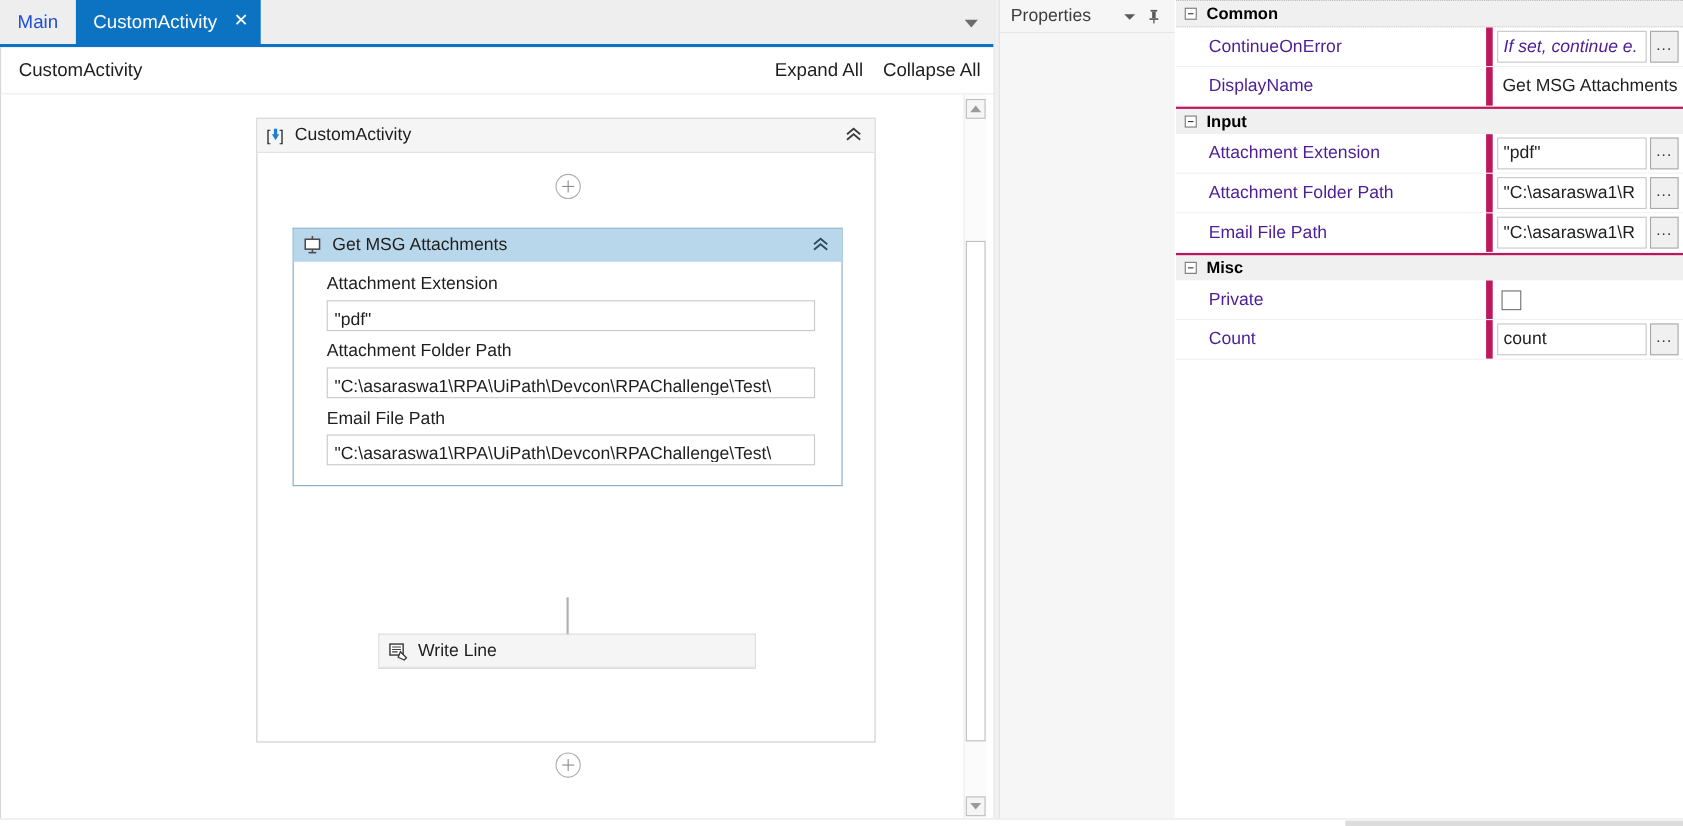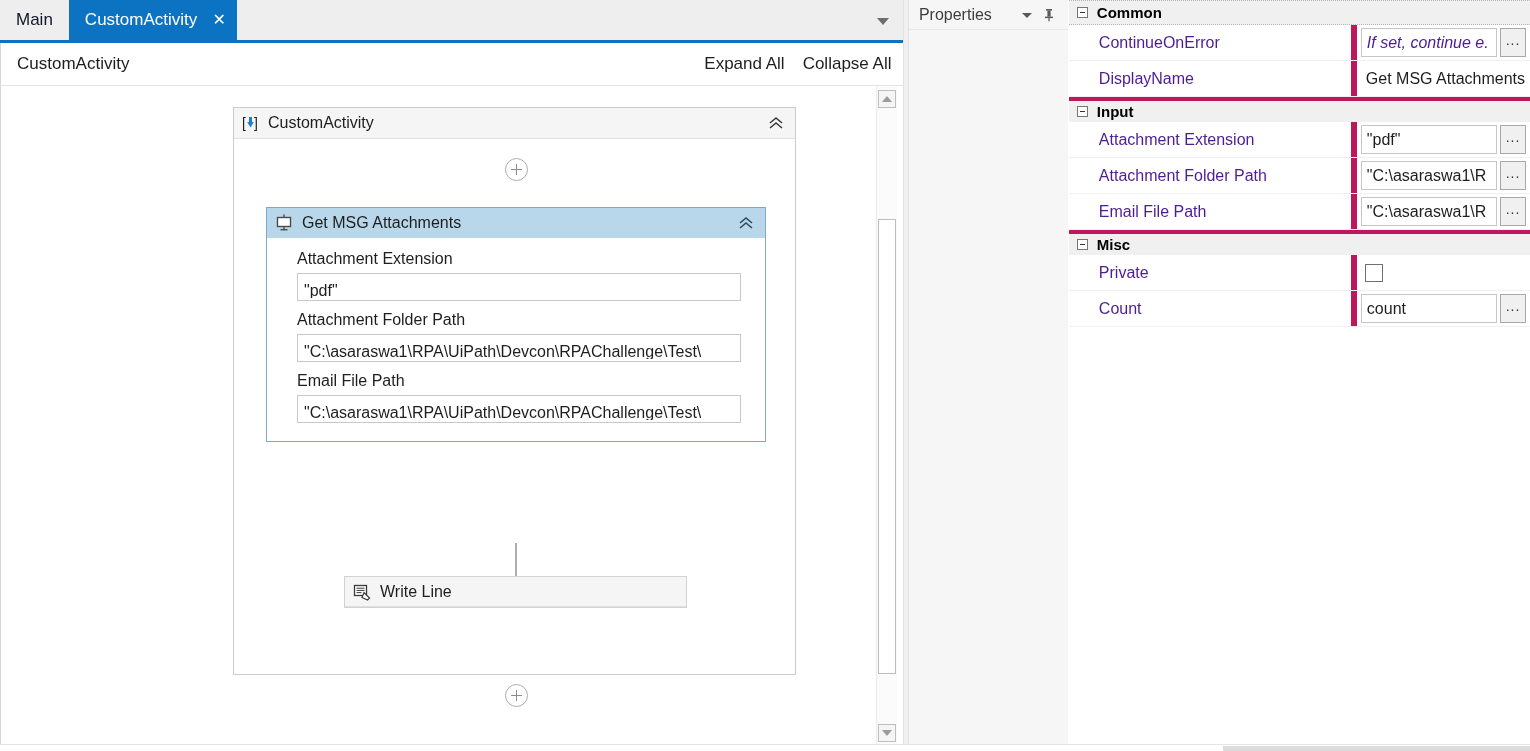--- a/index.html
+++ b/index.html
@@ -54,21 +54,21 @@
     position: relative;
     border-bottom: 3px solid #0c73c2;
     box-sizing: border-box;
   }
   .tab {
     height: 40px;
     display: flex;
     align-items: center;
     padding: 0 16px;
     font-size: 17px;
-    color: #0f172a;
+    color: #1d4ed8;
     cursor: pointer;
     box-sizing: border-box;
     background: transparent;
   }
   .tab.active {
     background: #0c73c2;
     color: #ffffff;
     padding-right: 10px;
   }
   .tab .tab-close {
@@ -403,21 +403,21 @@
     font-weight: bold;
     font-size: 15px;
     color: #000000;
     padding-left: 8px;
     box-sizing: border-box;
     border-top: 1px dotted #b6b6b6;
     border-bottom: 1px dotted #b6b6b6;
     cursor: pointer;
   }
   .cat-row.plain {
-    border-top: 4px solid #be185d;
+    border-top: 2px solid #be185d;
     border-bottom: none;
   }
   .cat-toggle {
     width: 11px;
     height: 11px;
     border: 1px solid #767676;
     box-sizing: border-box;
     position: relative;
     margin-right: 9px;
     background: #ffffff;

